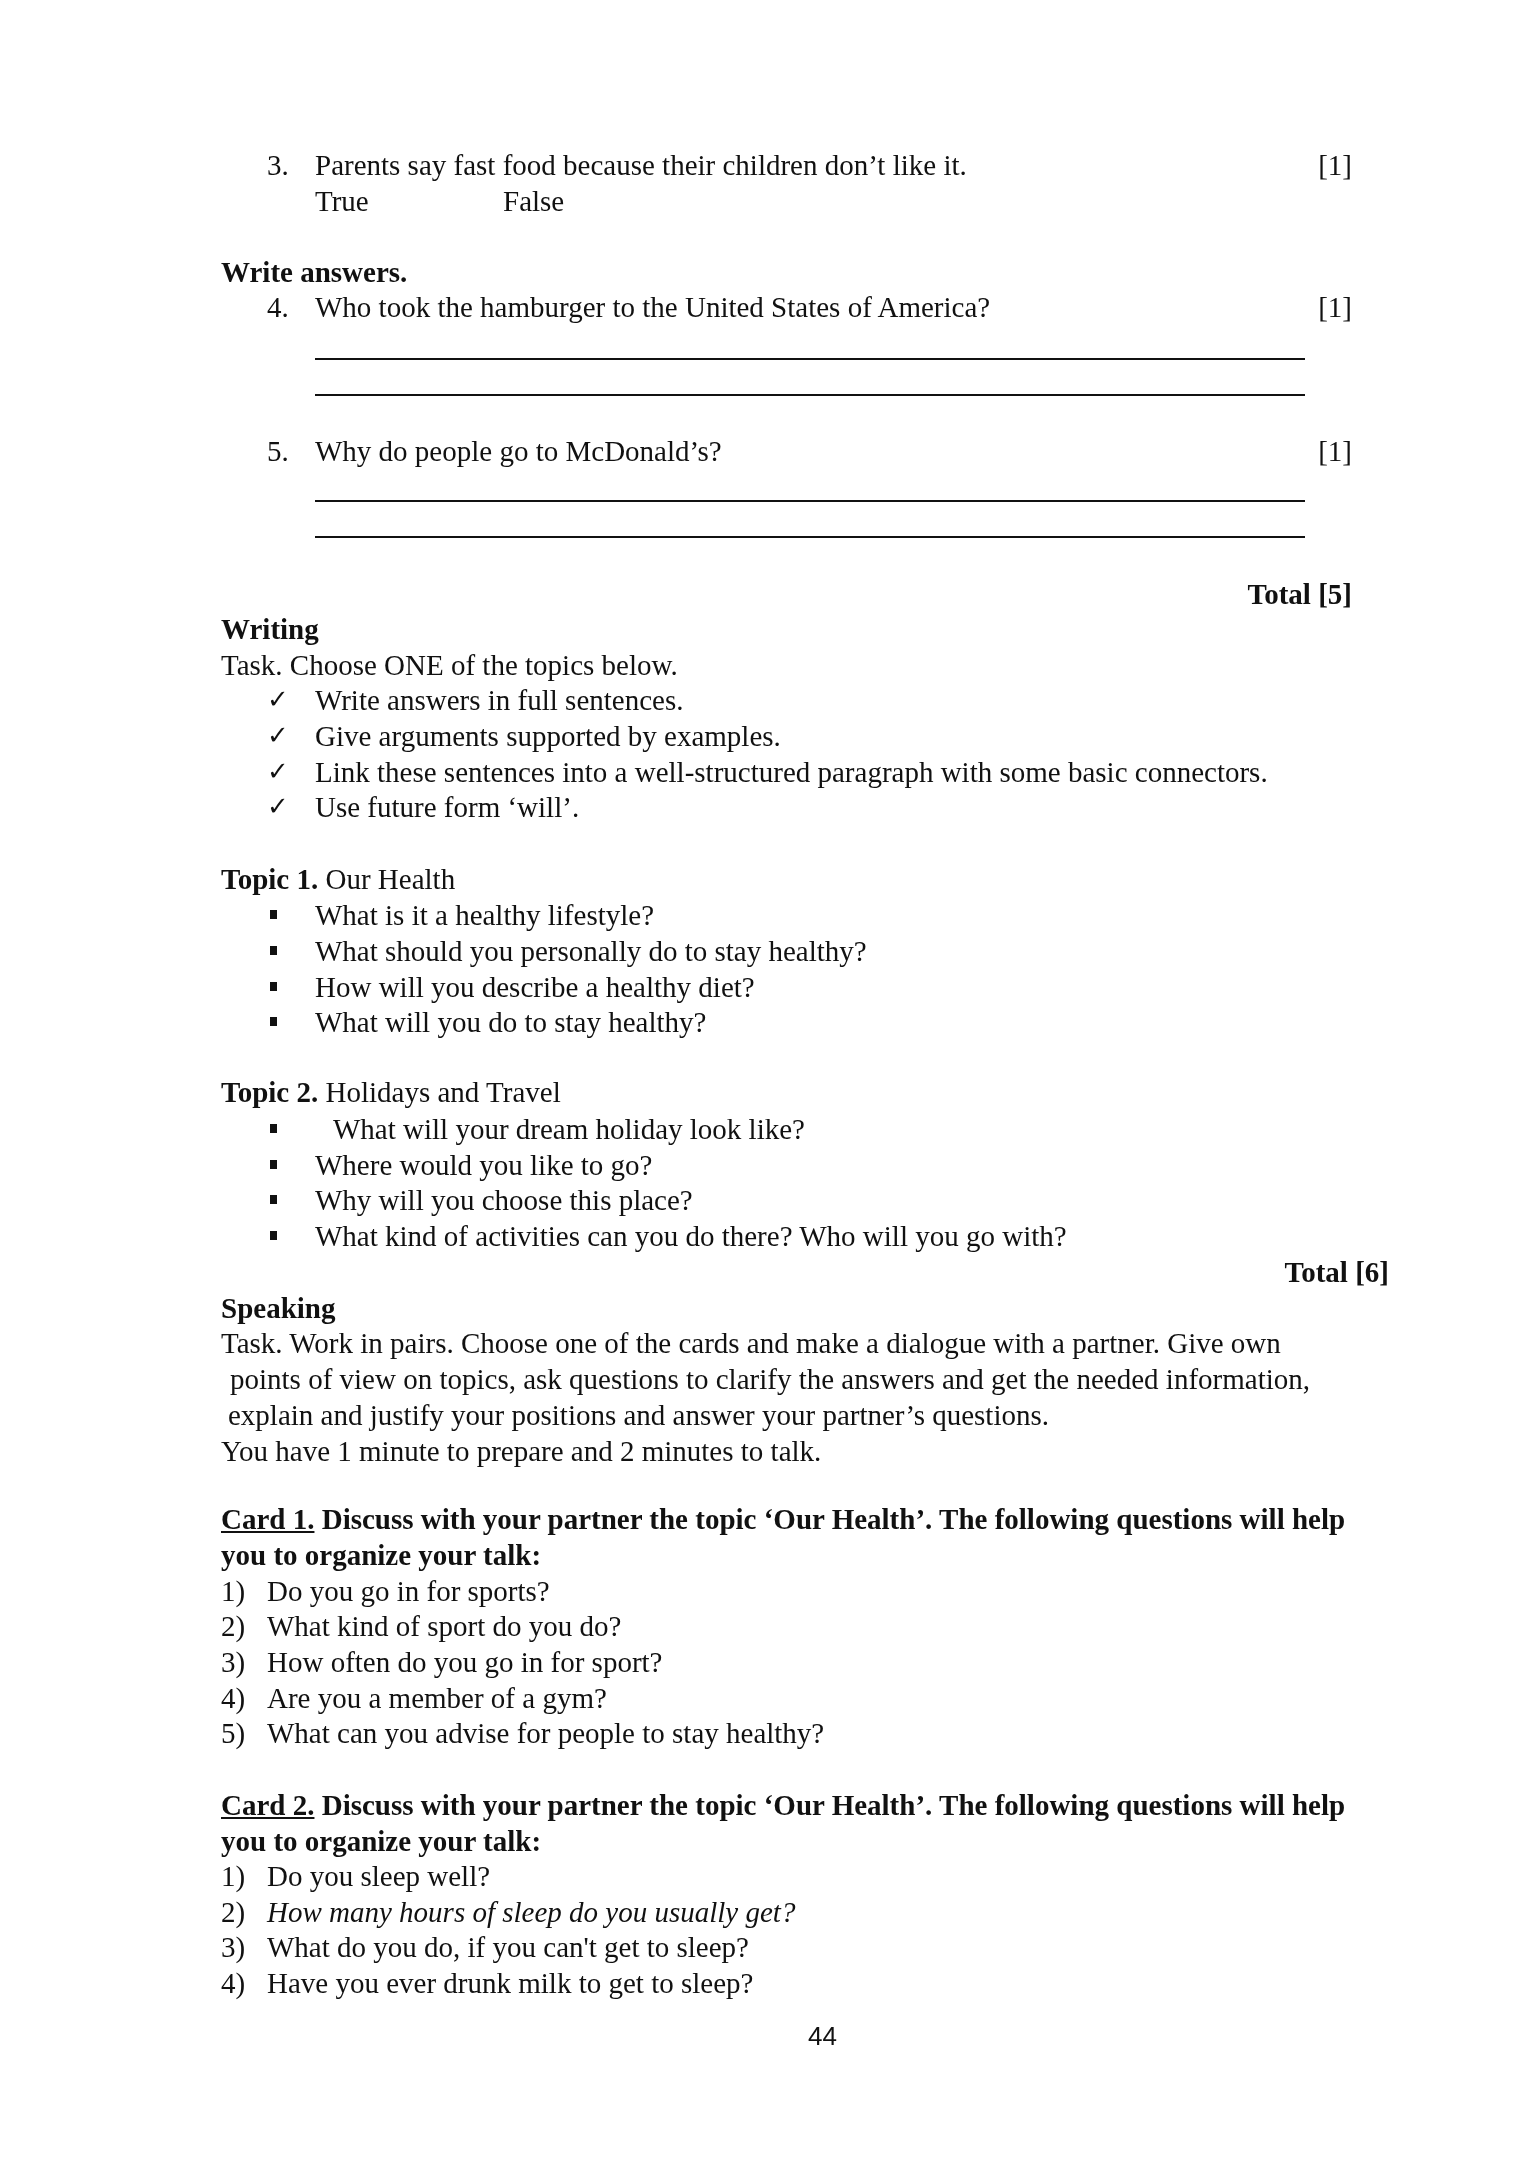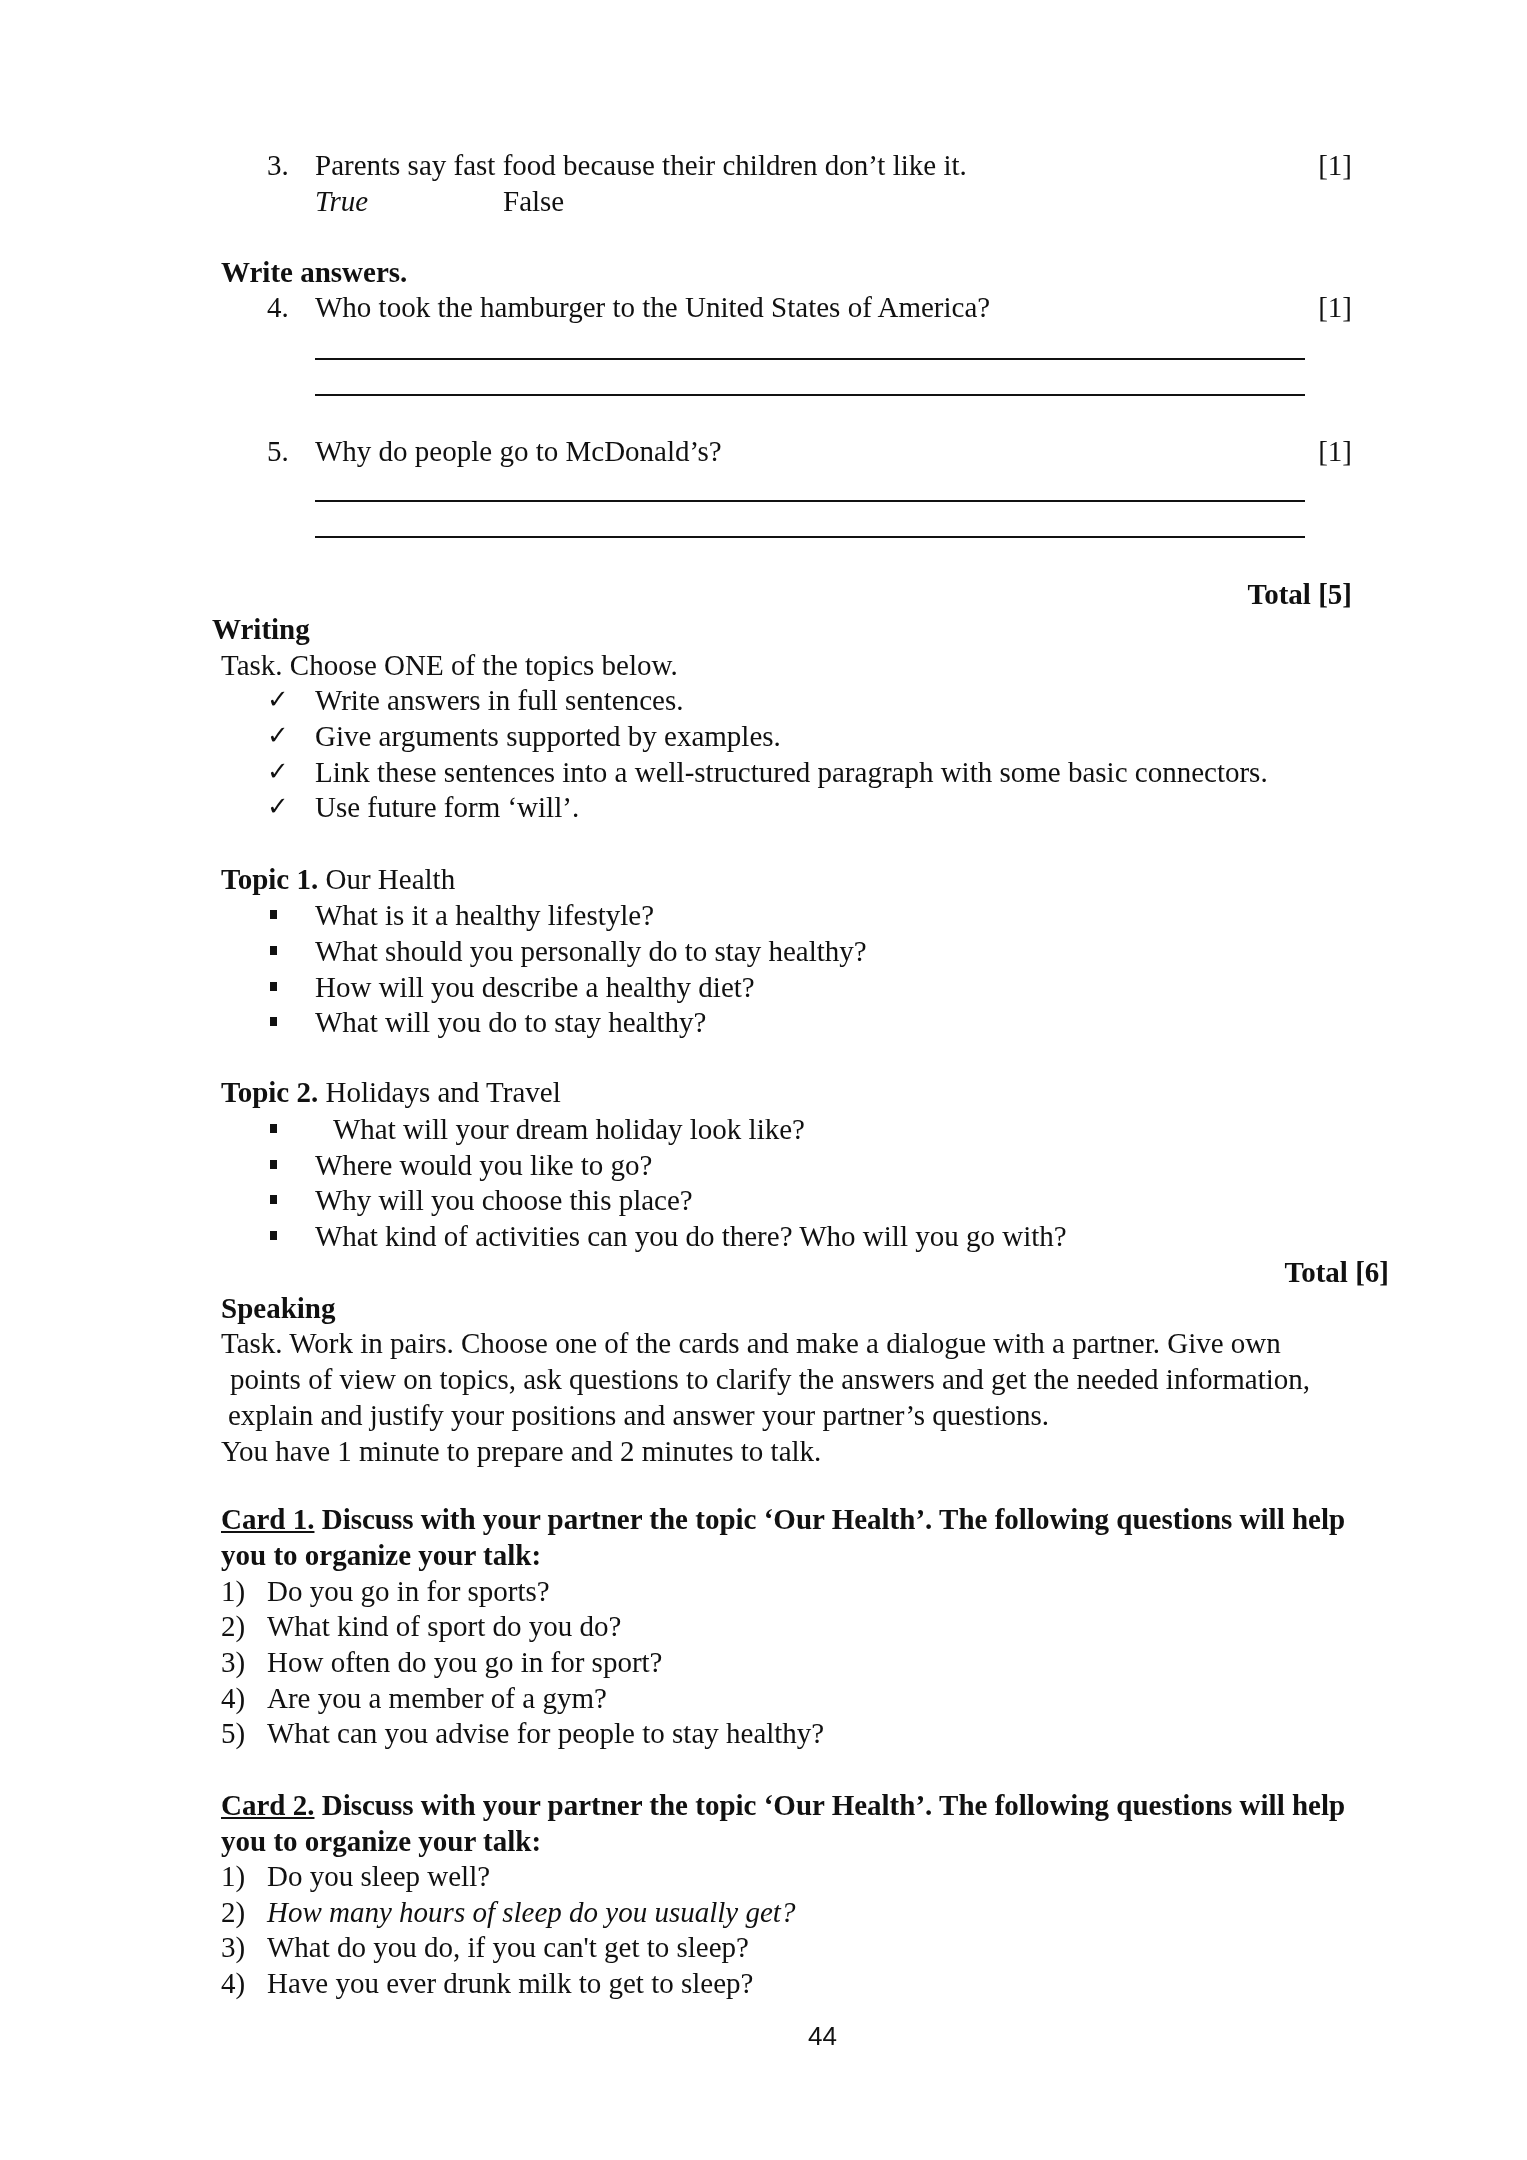--- a/index.html
+++ b/index.html
@@ -14,40 +14,40 @@
   .chk { position: absolute; left: 267px; font-size: 26px; line-height: 36px; }
   .sq { position: absolute; left: 270px; width: 7px; height: 9px; background: #111; }
   .item { position: absolute; font-size: 29px; line-height: 36px; white-space: nowrap; }
 </style>
 </head>
 <body>
 
 <span class="num" style="left:267px; top:147px;">3.</span>
 <span class="t" style="left:315px; top:147px;">Parents say fast food because their children don’t like it.</span>
 <span class="mark" style="top:147px;">[1]</span>
-<span class="t" style="left:315px; top:183px;font-style:italic;">True</span>
+<span class="t" style="left:315px; top:183px;">True</span>
 <span class="t" style="left:503px; top:183px;">False</span>
 
 <span class="t b" style="left:221px; top:254px;">Write answers.</span>
 
 <span class="num" style="left:267px; top:289px;">4.</span>
 <span class="t" style="left:315px; top:289px;">Who took the hamburger to the United States of America?</span>
 <span class="mark" style="top:289px;">[1]</span>
 <div class="line" style="top:358px;"></div>
 <div class="line" style="top:394px;"></div>
 
 <span class="num" style="left:267px; top:433px;">5.</span>
 <span class="t" style="left:315px; top:433px;">Why do people go to McDonald’s?</span>
 <span class="mark" style="top:433px;">[1]</span>
 <div class="line" style="top:500px;"></div>
 <div class="line" style="top:536px;"></div>
 
 <span class="t b" style="right:175px; top:576px;">Total [5]</span>
 
-<span class="t b" style="left:212px; top:611px;text-align:center;">Writing</span>
+<span class="t b" style="left:221px; top:611px;text-align:center;">Writing</span>
 <span class="t" style="left:221px; top:647px;">Task. Choose ONE of the topics below.</span>
 
 <span class="chk" style="top:682px;">✓</span>
 <span class="t" style="left:315px; top:682px;">Write answers in full sentences.</span>
 <span class="chk" style="top:718px;">✓</span>
 <span class="t" style="left:315px; top:718px;">Give arguments supported by examples.</span>
 <span class="chk" style="top:754px;">✓</span>
 <span class="t" style="left:315px; top:754px;">Link these sentences into a well-structured paragraph with some basic connectors.</span>
 <span class="chk" style="top:789px;">✓</span>
 <span class="t" style="left:315px; top:789px;">Use future form ‘will’.</span>

